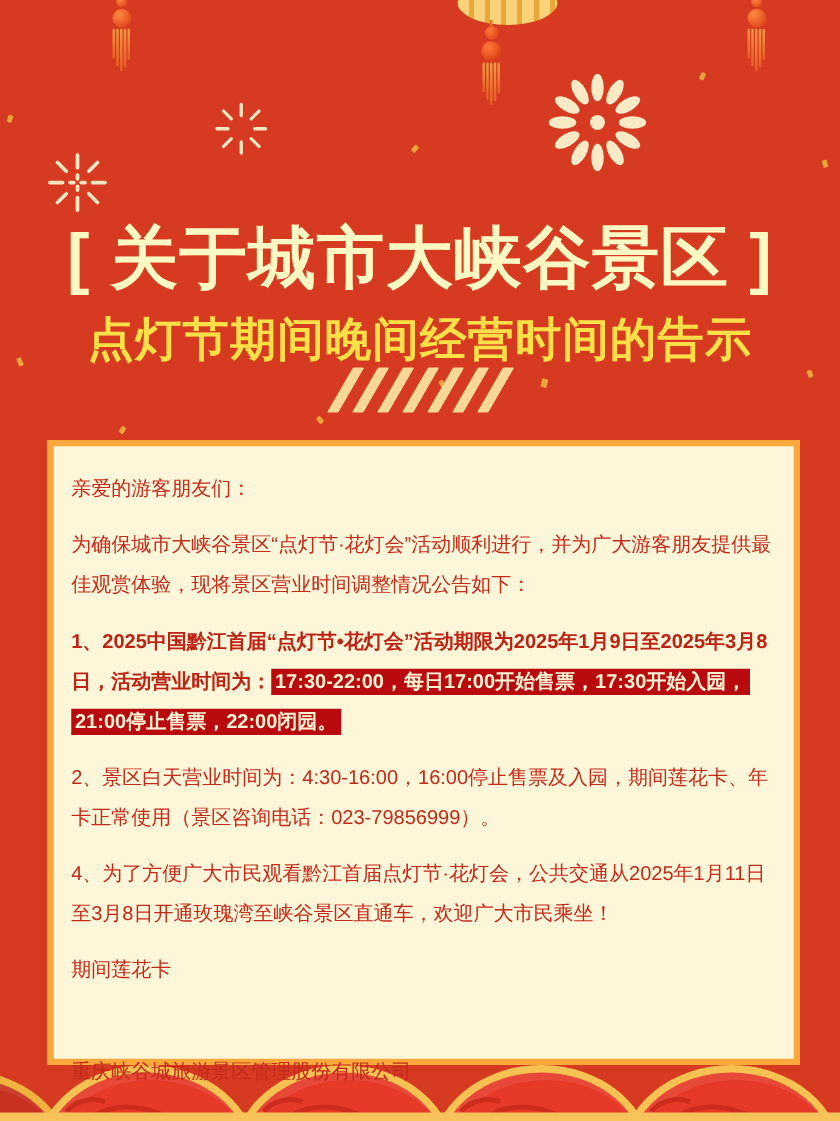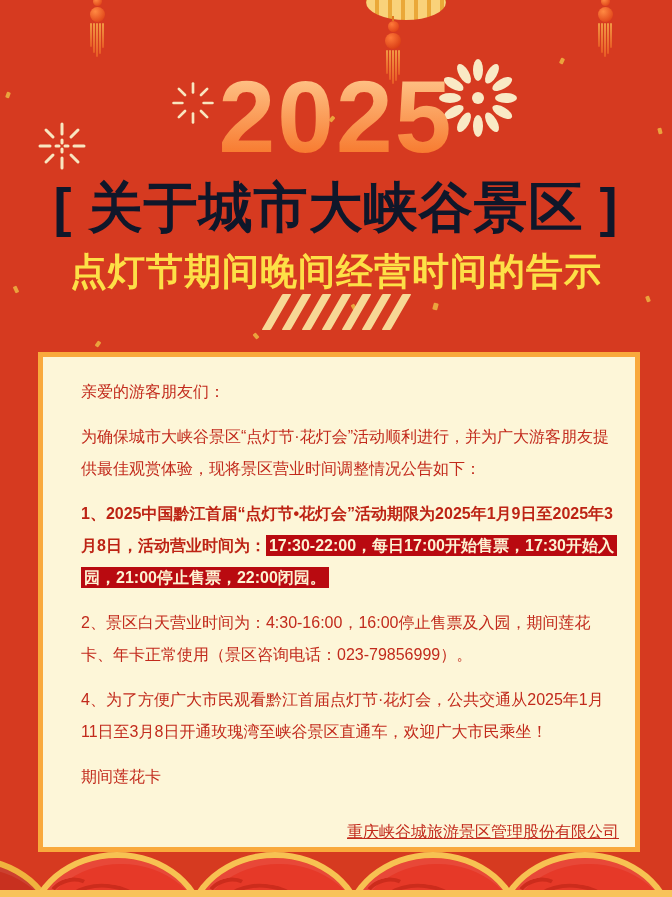--- a/index.html
+++ b/index.html
@@ -27,36 +27,36 @@
   
   .fw { position:absolute; }
   .speck { position:absolute; background:#eaa33d; border-radius:1px; }
 
   
   .year { position:absolute; top:66px; left:0; width:100%; text-align:center;
      font-size:102px; font-weight:800; letter-spacing:2px; line-height:1;
      background:linear-gradient(180deg,#ffc88e 5%,#f7772b 90%);
      -webkit-background-clip:text; background-clip:text; color:transparent; }
   .title { position:absolute; top:176px; left:0; width:100%; text-align:center;
-     font-size:54px; font-weight:800; color:#0f172a; letter-spacing:1px; line-height:1.15; }
+     font-size:54px; font-weight:800; color:#fef9c3; letter-spacing:1px; line-height:1.15; }
   .subtitle { position:absolute; top:247px; left:0; width:100%; text-align:center;
      font-size:37px; font-weight:800; color:#fde047; letter-spacing:1px; }
   .slashes { position:absolute; top:294px; left:0; width:100%; display:flex; justify-content:center; gap:11px; }
   .slashes i { display:block; width:9px; height:36px; background:#f7d896; transform:skewX(-30deg); border-radius:1px; }
 
   
   .notice-box { position:absolute; left:38px; top:352px; width:602px; height:500px;
      background:#fdf6d8; border:5px solid #f9a93c; padding:10px 16px 0 14px;
      color:#c22a1c; font-size:16px; line-height:32px; z-index:4; }
-  .notice-box p { margin-top:13px;margin-left:24px; }
+  .notice-box p { margin-top:13px; }
   .notice-box p.first { margin-top:9px; }
   .item-strong { font-weight:700; color:#bd2314; }
   .hl { background:#b90a10; color:#fdf3d3; font-weight:700; padding:2px 3px;
      -webkit-box-decoration-break:clone; box-decoration-break:clone; }
-  .sig-block { margin-top:22px; text-align:right; line-height:33px;text-decoration:underline; }
+  .sig-block { margin-top:48px; line-height:33px; }
 
   
   .dome { position:absolute; width:178px; height:150px; border-radius:50%;
      background:#e63928; border:6px solid #f7c252; z-index:2; top:852px;
      box-shadow:inset 4px 6px 0 rgba(255,255,255,0.08); }
   .dome .rib { position:absolute; border:4px solid transparent; border-top-color:#cc2c1c; border-radius:50%; }
   .dome .rib.r1 { width:90px; height:60px; left:28px; top:26px; transform:rotate(8deg); }
   .dome .rib.r2 { width:46px; height:34px; left:14px; top:20px; transform:rotate(-14deg); }
   .dome.dark { background:#c8301f; border-color:#f0b33e; z-index:1; }
   .bottom-bar { position:absolute; left:0; bottom:0; width:100%; height:7px; background:#f8c35a; z-index:5; }
@@ -156,21 +156,20 @@
   <div class="speck" style="left:14px; top:286px; width:4px; height:7px; transform:rotate(-25deg);"></div>
   <div class="speck" style="left:330px; top:116px; width:4px; height:6px; transform:rotate(40deg);"></div>
   <div class="speck" style="left:352px; top:304px; width:4px; height:7px; transform:rotate(-30deg);"></div>
   <div class="speck" style="left:433px; top:303px; width:5px; height:7px; transform:rotate(15deg);"></div>
   <div class="speck" style="left:646px; top:296px; width:4px; height:6px; transform:rotate(-20deg);"></div>
   <div class="speck" style="left:96px; top:341px; width:4px; height:6px; transform:rotate(35deg);"></div>
   <div class="speck" style="left:254px; top:333px; width:4px; height:6px; transform:rotate(-40deg);"></div>
   <div class="speck" style="left:560px; top:58px; width:4px; height:6px; transform:rotate(25deg);"></div>
   <div class="speck" style="left:658px; top:128px; width:4px; height:6px; transform:rotate(-15deg);"></div>
 
-  <div class="year">2025</div>
   <div class="title">[ 关于城市大峡谷景区 ]</div>
   <div class="subtitle">点灯节期间晚间经营时间的告示</div>
   <div class="slashes">
     <i></i>
       <i></i>
       <i></i>
       <i></i>
       <i></i>
       <i></i>
       <i></i>

